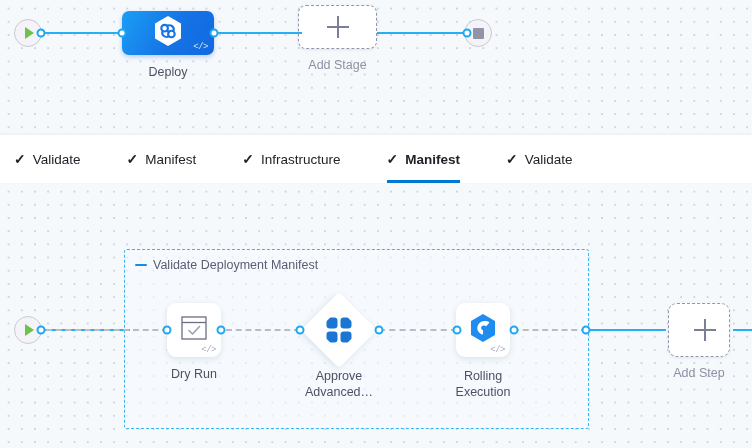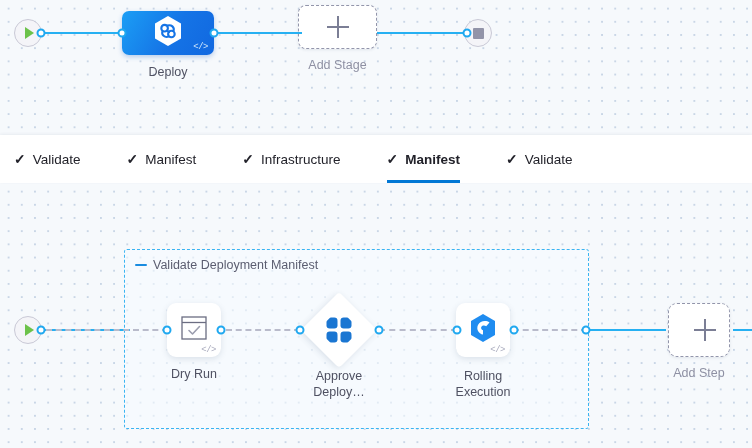--- a/index.html
+++ b/index.html
@@ -278,21 +278,21 @@
     <div class="diamond-inner">
       <svg width="30" height="30" viewBox="0 0 30 30">
         <g fill="#1a76d2" transform="rotate(45 15 15)">
           <rect x="2.5" y="2.5" width="11" height="11" rx="3.2"></rect>
           <rect x="16.5" y="2.5" width="11" height="11" rx="3.2"></rect>
           <rect x="2.5" y="16.5" width="11" height="11" rx="3.2"></rect>
           <rect x="16.5" y="16.5" width="11" height="11" rx="3.2"></rect>
         </g>
       </svg>
     </div>
-    <span class="nlabel wrap" style="margin-top:11px;">Approve Deploy…</span>
+    <span class="nlabel wrap" style="margin-top:11px;">Approve Advanced…</span>
   </div>
   <div class="cdot" style="left:300px;top:147px;"></div>
   <div class="cdot" style="left:379px;top:147px;"></div>
 
   <div class="step" style="left:456px;top:120px;">
     <span>
       <svg width="28" height="30" viewBox="0 0 28 30">
         <path d="M14 1 L26 8 L26 22 L14 29 L2 22 L2 8 Z" fill="#1f8cf0"></path>
         <path d="M20.5 9.5 C17 7 11 7.8 9 12 C7 16.2 9.6 20.8 14 21.6 L14 17.2
                  C12.4 16.8 11.6 15.2 12.4 13.8 C13.3 12.2 15.6 11.9 17.2 13.2 Z" fill="#ffffff"></path>

